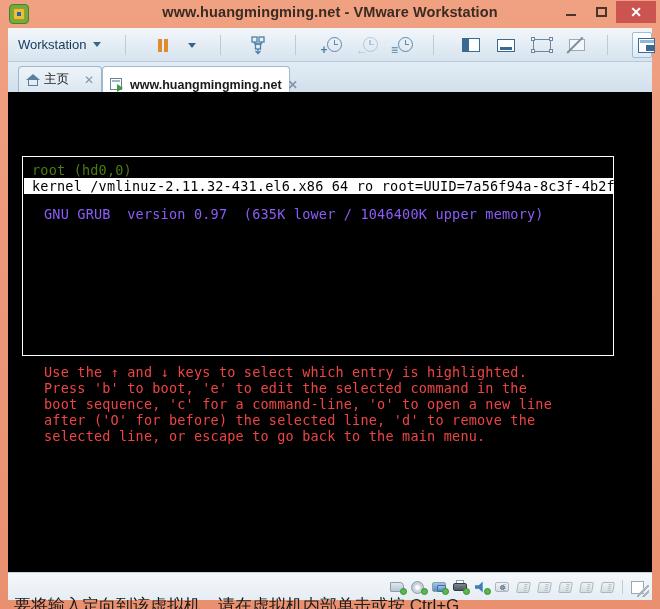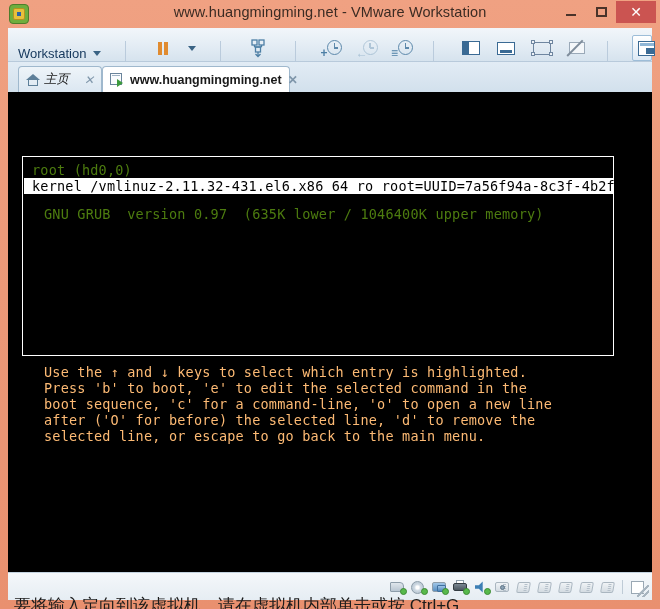--- a/index.html
+++ b/index.html
@@ -22,21 +22,21 @@
     width: 660px;
     height: 609px;
     background: linear-gradient(180deg,#f0a182 0%, #eb9878 48%, #e9906f 100%);
     box-sizing: border-box;
   }
 
   
   #title-bar {
     position: absolute;
     left: 0; top: 0;
-    width: 660px; height: 28px;
+    width: 660px; height: 28px; font-weight: bold;
   }
   #app-logo {
     position: absolute;
     left: 9px; top: 4px;
     width: 20px; height: 20px;
     border-radius: 4px;
     background: #6fae3e;
     border: 1px solid #4e7d2b;
     box-sizing: border-box;
   }
@@ -89,21 +89,21 @@
 
   
   #toolbar {
     position: absolute;
     left: 8px; top: 28px;
     width: 644px; height: 34px;
     background: linear-gradient(180deg,#f2f6fa 0%, #e3ecf4 55%, #d6e3ee 100%);
     border-bottom: 1px solid #b8cadb;
     box-sizing: border-box;
     display: flex;
-    align-items: flex-end;
+    align-items: center;
     gap: 16px;
   }
   #workstation-menu {
     display: flex; align-items: center;
     margin-left: 10px;
     font-size: 13px;
     color: #14375c;
     cursor: default;
   }
   #workstation-menu .caret {
@@ -243,27 +243,27 @@
     border-bottom: none;
     border-radius: 4px 4px 0 0;
     box-sizing: border-box;
     font-size: 12.5px;
     color: #1a1a1a;
     cursor: default;
   }
   #tab-home {
     left: 10px; width: 84px;
     background: linear-gradient(180deg,#eef4f9 0%, #dbe7f1 100%);
-    font-style: italic;
   }
   #tab-vm {
     left: 94px; width: 188px;
     background: #ffffff;
     font-weight: bold;
     z-index: 3;
+    align-items: flex-end;
   }
   .tab-close {
     margin-left: auto;
     font-size: 12px;
     color: #7f96aa;
     padding-left: 6px;
   }
   .tab-label { white-space: nowrap; }
   #home-icon {
     width: 14px; height: 13px; position: relative; margin-right: 4px;
@@ -308,21 +308,21 @@
     left: 8px; top: 92px;
     width: 644px; height: 480px;
     background: #000000;
     overflow: hidden;
     font-family: "DejaVu Sans Mono", "Liberation Mono", monospace;
   }
   #grub-header {
     position: absolute;
     left: 36px; top: 114px;
     font-size: 13.5px;
-    color: #4d7c0f;
+    color: #8b5cf6;
     letter-spacing: 0.2px;
     white-space: pre;
   }
   #grub-box {
     position: absolute;
     left: 14px; top: 64px;
     width: 592px; height: 200px;
     border: 1px solid #ffffff;
     box-sizing: border-box;
   }
@@ -344,21 +344,21 @@
     box-sizing: border-box;
   }
   #grub-entry-0 { top: 5px; }
   #grub-entry-1 { top: 21px; }
   #grub-entry-2 { top: 37px; }
 
   #grub-help {
     position: absolute;
     left: 36px; top: 272px;
     font-size: 13.5px;
-    color: #fdba74;
+    color: #ef4444;
     line-height: 16px;
     white-space: pre;
     letter-spacing: 0.2px;
   }
 
   
   #status-bar {
     position: absolute;
     left: 8px; top: 572px;
     width: 644px; height: 28px;

